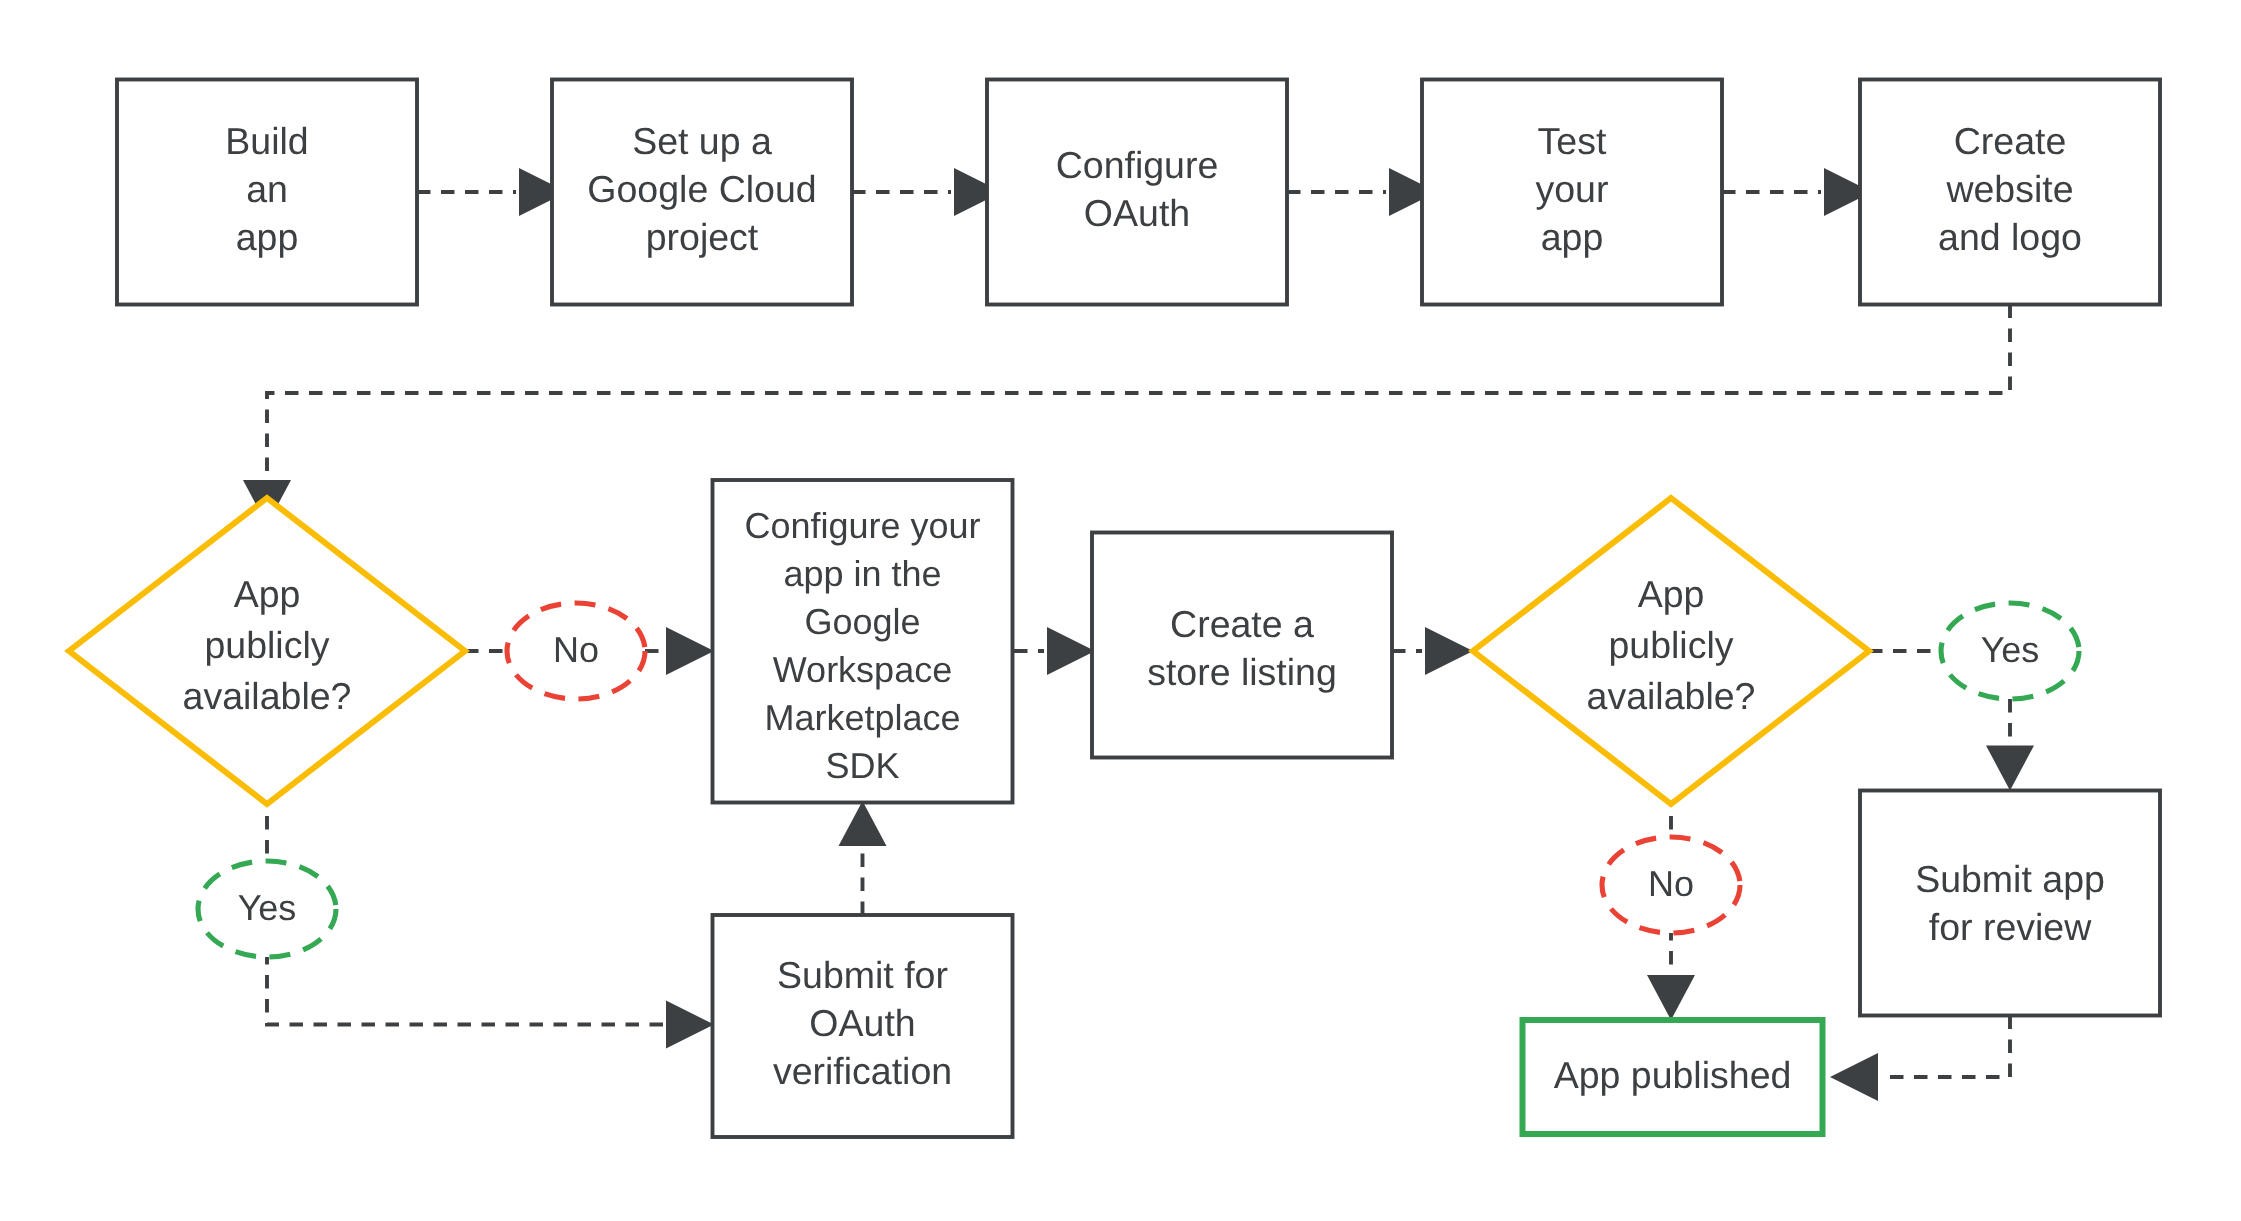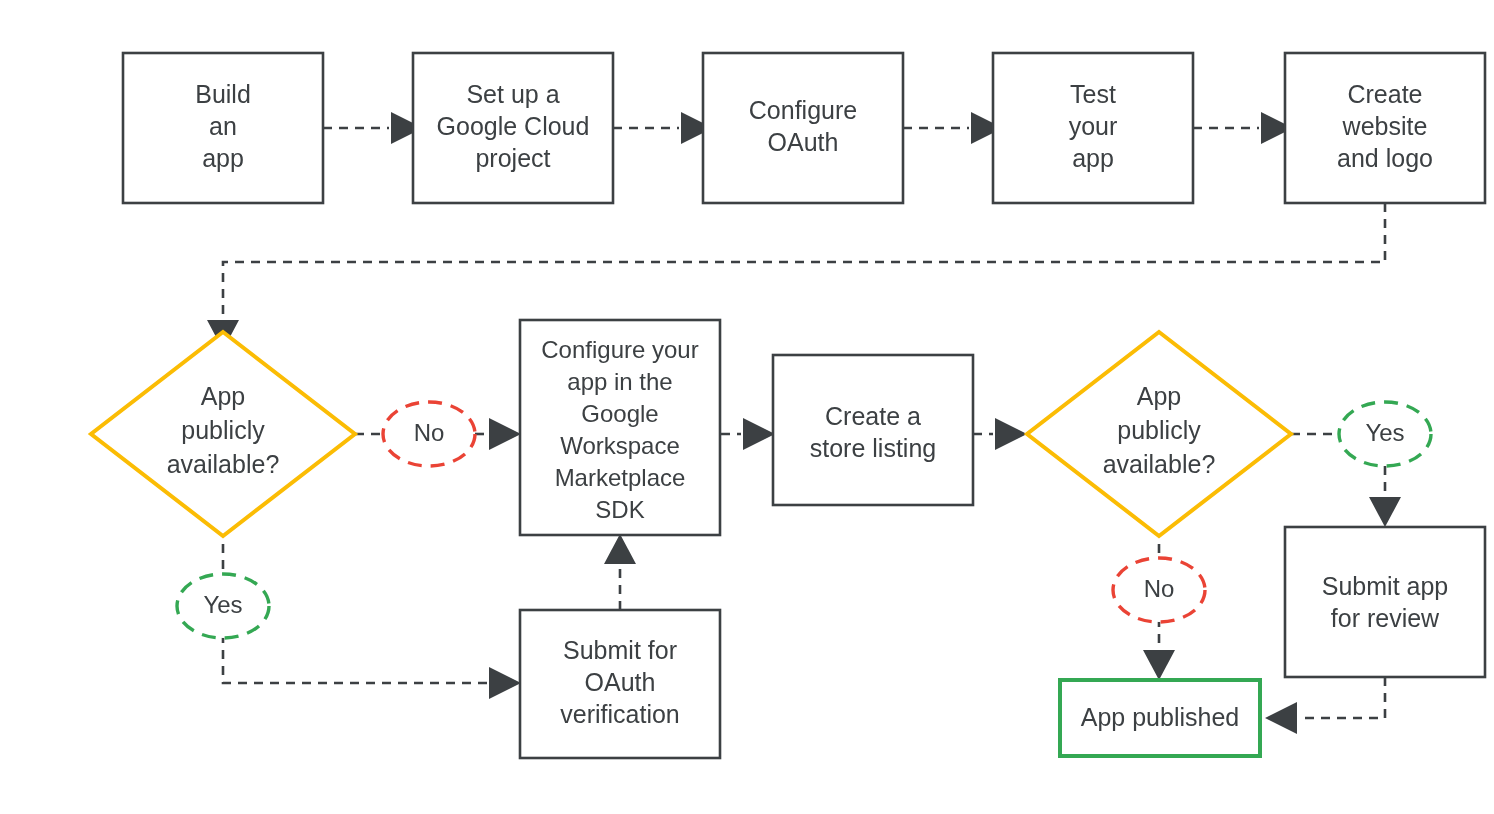--- a/index.html
+++ b/index.html
@@ -10,21 +10,20 @@
   body {
     width: 1494px;
     height: 814px;
     font-family: "Liberation Sans", sans-serif;
     overflow: hidden;
   }
   #flowchart-root {
     position: relative;
     width: 1412px;
     height: 814px;
-    padding-left: 45px;
   }
   svg#diagram {
     display: block;
     width: 1494px;
     height: 814px;
   }
   .node-rect {
     fill: #ffffff;
     stroke: #3C4043;
     stroke-width: 2.6;

